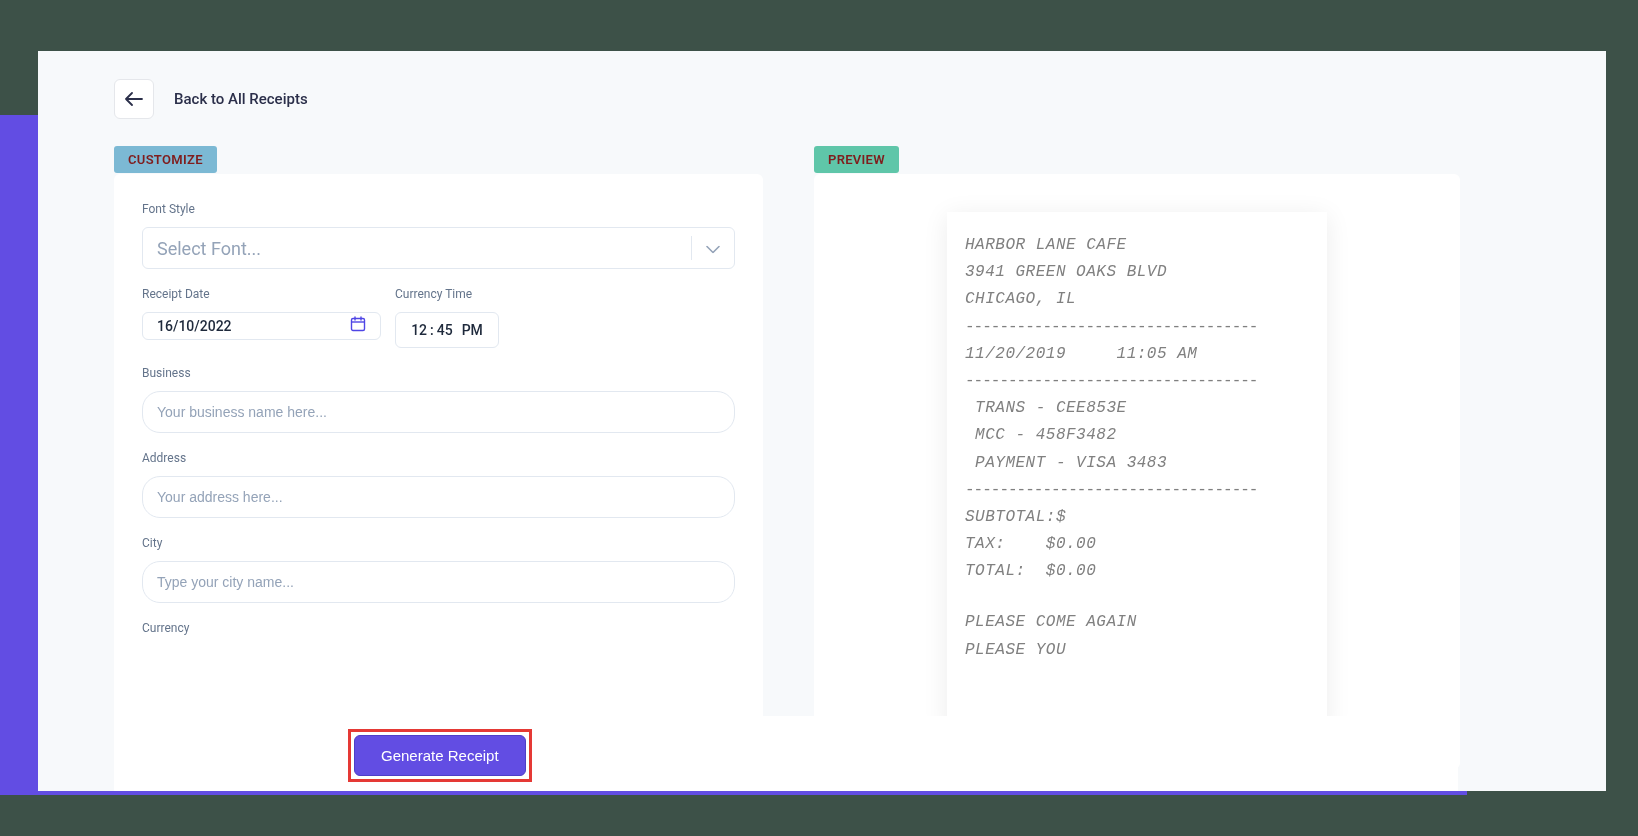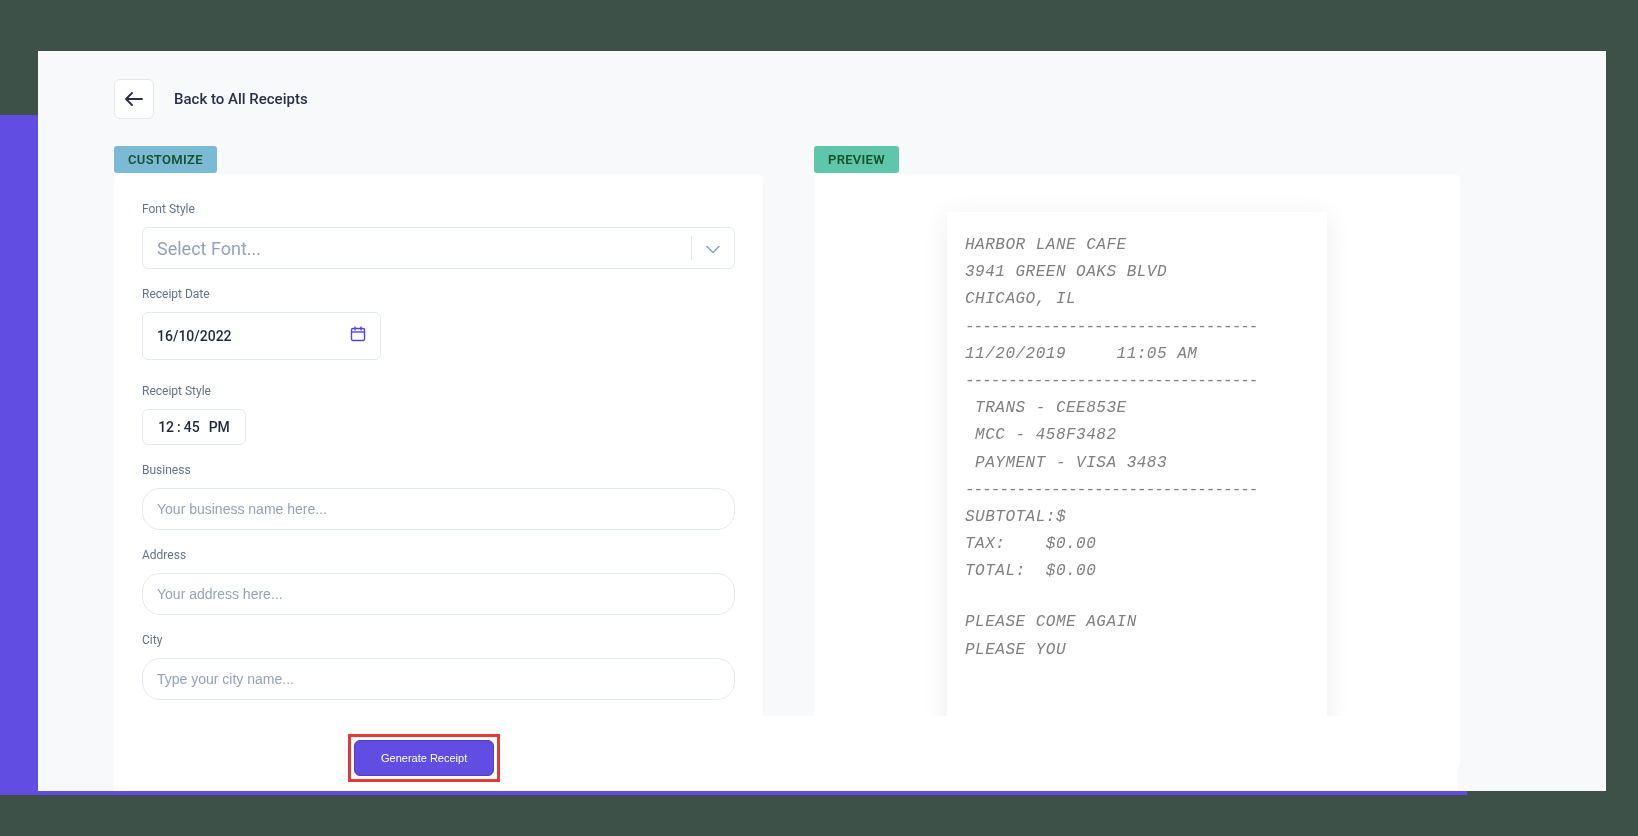--- a/index.html
+++ b/index.html
@@ -50,21 +50,21 @@
     .back-text {
       color: #2b2f4a;
       font-size: 15px;
       font-weight: 500;
     }
     .badge {
       display: inline-block;
       padding: 6px 14px;
       font-size: 13px;
       font-weight: 600;
-      color: #14532d;
+      color: #7f1d1d;
       border-radius: 3px;
       letter-spacing: 0.3px;
     }
     .badge-customize {
       position: absolute;
       top: 95px;
       left: 76px;
       background: #7cb9d4;
     }
     .badge-preview {
@@ -131,27 +131,26 @@
       background: #e2e8f0;
     }
     .select-chevron {
       position: absolute;
       right: 14px;
       top: 50%;
       transform: translateY(-50%);
     }
     .row-date-time {
       display: flex;
-      gap: 24px;
+      gap: 14px;
       margin-bottom: 18px;
-      flex-direction: column;
     }
     .date-input {
       width: 239px;
-      height: 48px;
+      height: 28px;
       border: 1px solid #e2e8f0;
       border-radius: 6px;
       padding: 0 14px;
       display: flex;
       align-items: center;
       justify-content: space-between;
       position: relative;
     }
     .date-text {
       color: #1e293b;
@@ -212,21 +211,21 @@
       bottom: 9px;
       border: 3px solid #e53935;
       padding: 3px;
     }
     .generate-btn {
       background: #624de3;
       color: #fff;
       border: 1px solid #4f3dc7;
       border-radius: 6px;
       padding: 11px 26px;
-      font-size: 11px;
+      font-size: 15px;
       font-weight: 500;
       cursor: pointer;
     }
     .bottom-white {
       position: absolute;
       bottom: 0;
       left: 76px;
       right: 148px;
       height: 75px;
       background: #fff;
@@ -275,21 +274,21 @@
             <svg width="16" height="16" viewBox="0 0 16 16" fill="none">
               <rect x="1.5" y="2.5" width="13" height="12" rx="1.5" stroke="#4f46e5" stroke-width="1.4"></rect>
               <path d="M1.5 6H14.5" stroke="#4f46e5" stroke-width="1.4"></path>
               <path d="M5 1V4" stroke="#4f46e5" stroke-width="1.4" stroke-linecap="round"></path>
               <path d="M11 1V4" stroke="#4f46e5" stroke-width="1.4" stroke-linecap="round"></path>
             </svg>
           </span>
         </div>
       </div>
       <div>
-        <span class="field-label">Receipt Style</span>
+        <span class="field-label">Currency Time</span>
         <div class="time-input">
           <span>12</span>
           <span>:</span>
           <span>45</span>
           <span style="width:3px"></span>
           <span>PM</span>
         </div>
       </div>
     </div>
 

